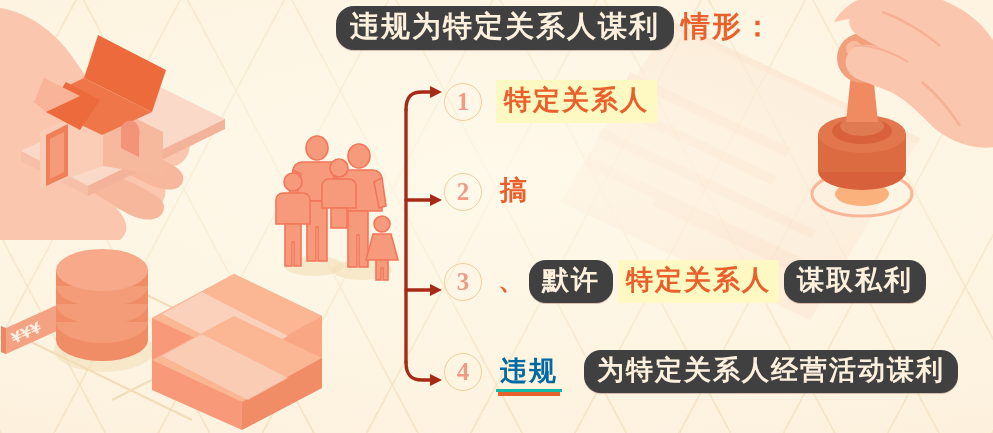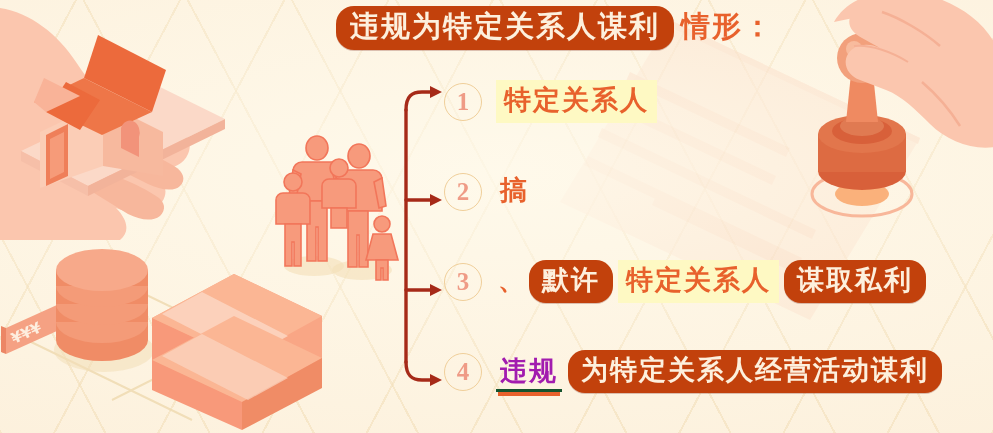--- a/index.html
+++ b/index.html
@@ -59,46 +59,46 @@
     flex:0 0 auto;
     line-height:1;
   }
   .seg{
     font-size:27px;font-weight:700;
     letter-spacing:2px;
     line-height:1;
     display:inline-block;
   }
   .seg-dark{
-    background:#c2410c;
+    background:#404040;
     color:#fdf0dd;
     border-radius:17px;
     padding:7px 13px 9px 13px;
     box-shadow:0 1px 0 rgba(120,30,20,.25);
   }
   .seg-hl{
     background:#fef9c3;
     color:#e8612c;
     padding:7px 8px 9px 8px;
   }
   .seg-plain{
     color:#e8612c;
     padding:7px 4px 9px 4px;
   }
   .seg-sep{
     color:#e8612c;
     padding:7px 2px 9px 2px;
     font-size:27px;
   }
   .seg-ul{
-    color:#a21caf;
+    color:#0369a1;
     padding:7px 4px 4px 4px;
-    border-bottom:3px solid #14532d;
+    border-bottom:3px solid #14b8a6;
     box-shadow:0 6px 0 -2px #e8612c;
-    margin-right:6px;
+    margin-right:22px;
   }
   .gap{width:5px;flex:0 0 auto;}
 
   
   #title{
     position:absolute;left:336px;top:6px;
     display:flex;align-items:center;
   }
   #title .seg-dark{
     font-size:29px;

